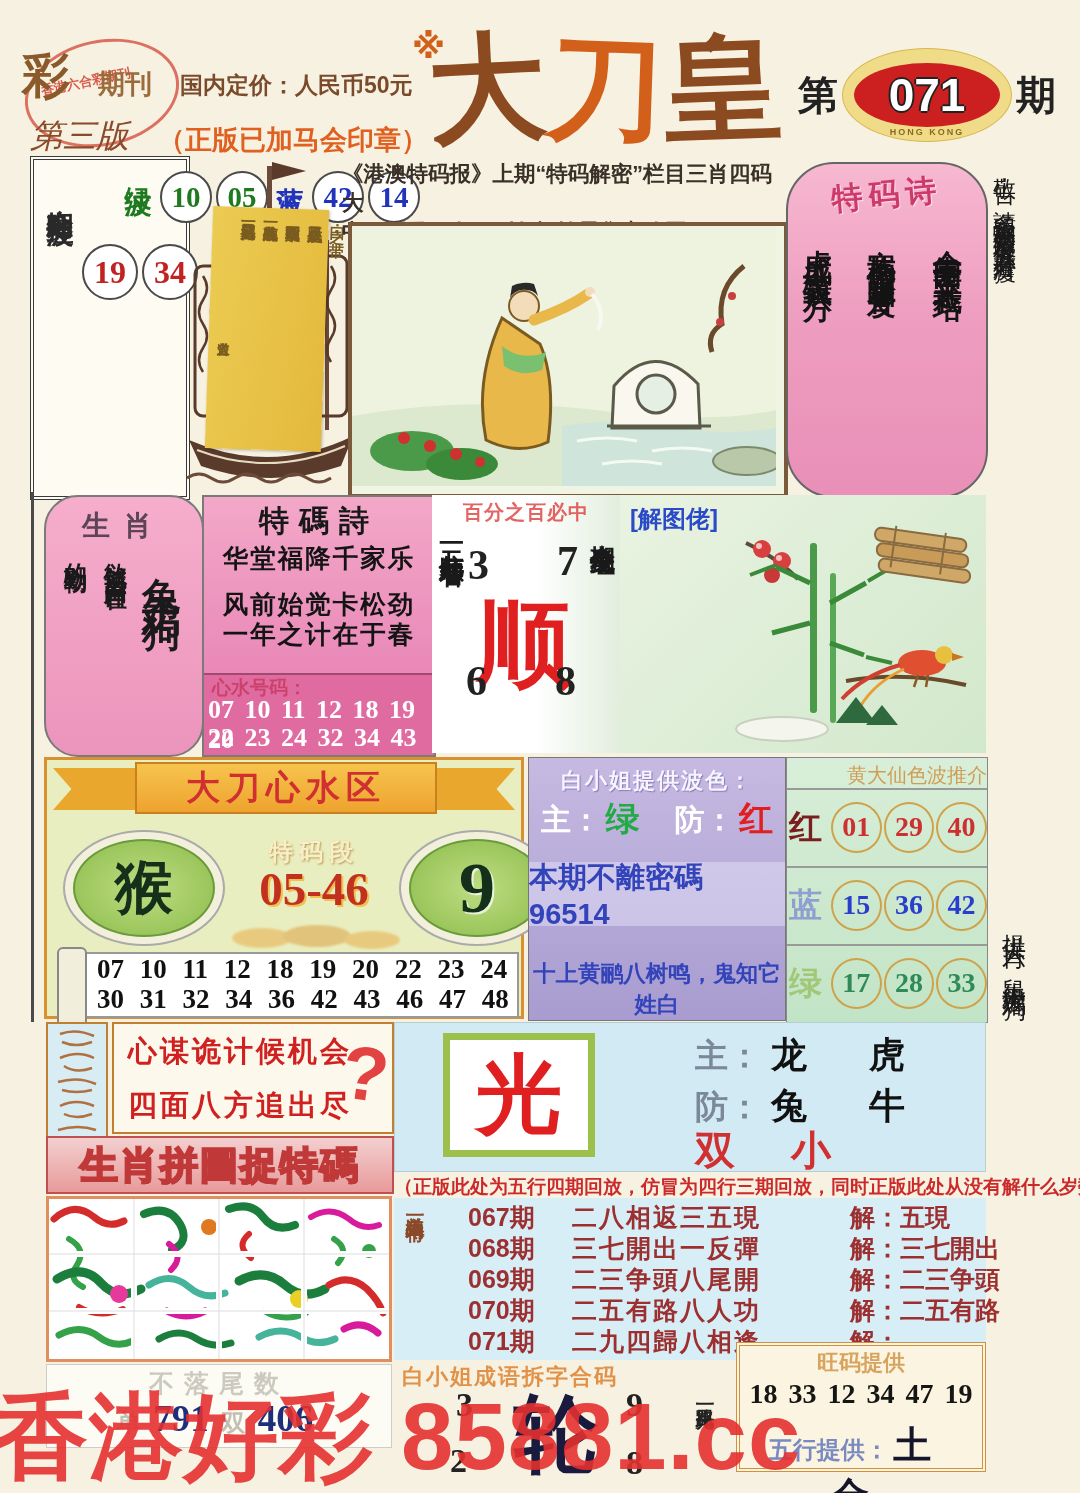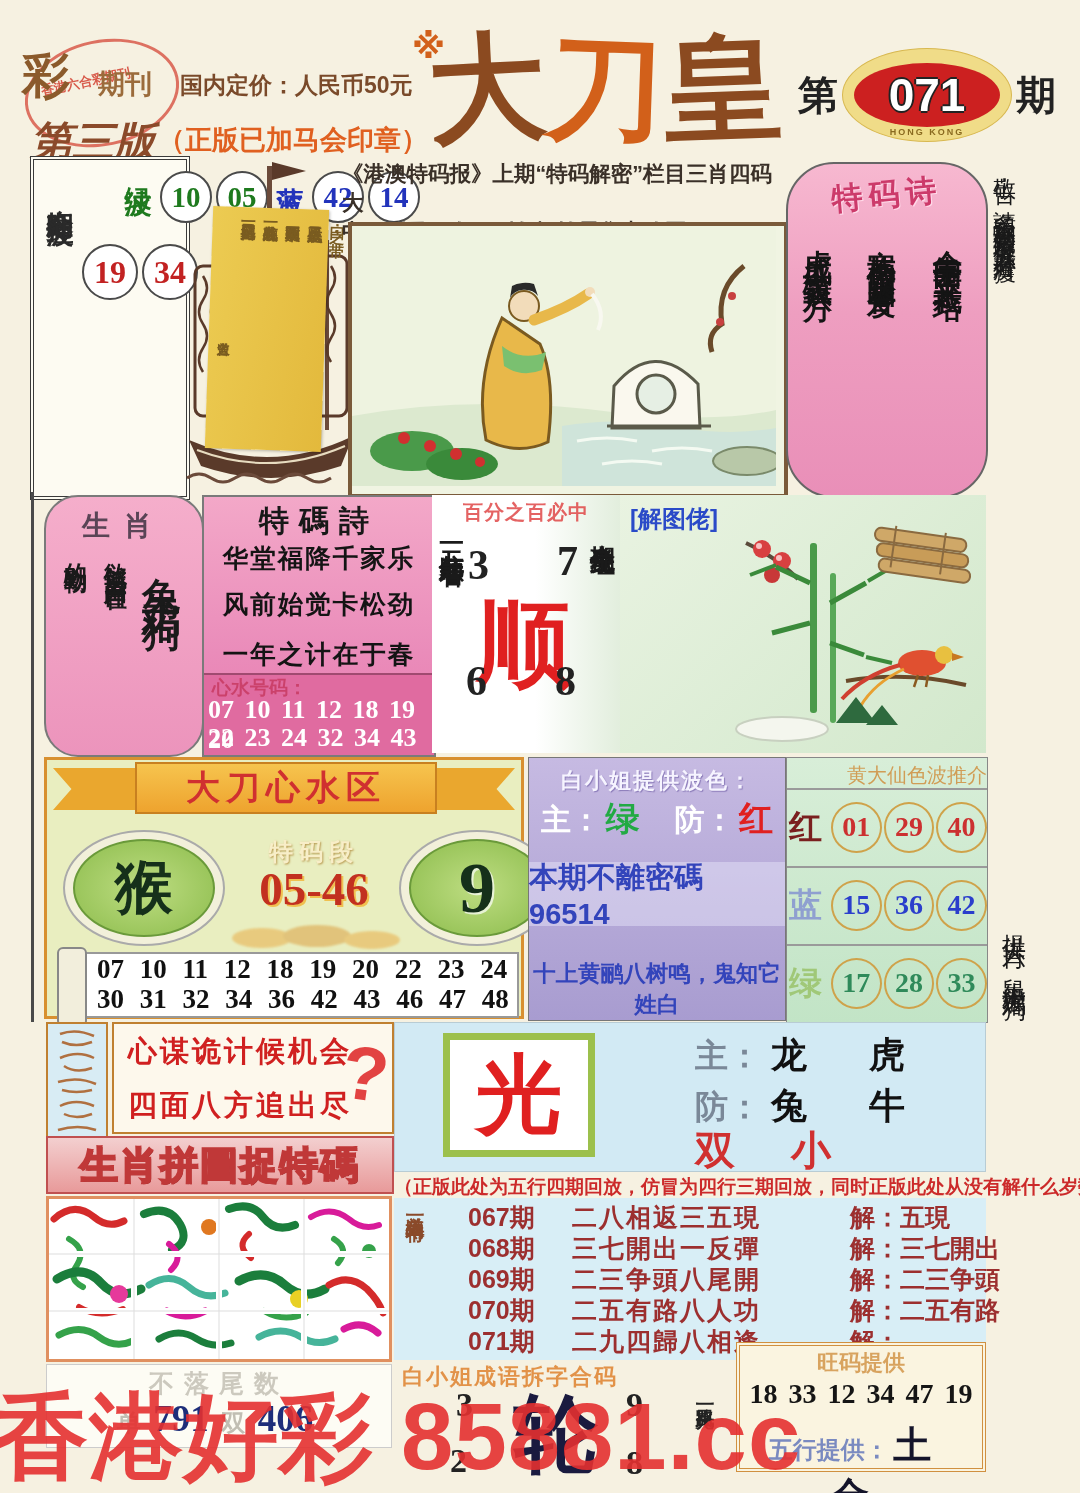--- a/index.html
+++ b/index.html
@@ -8,21 +8,21 @@
   .abs{position:absolute;}
   .v{writing-mode:vertical-rl;text-orientation:upright;}
   .serif{font-family:"Liberation Serif","DejaVu Serif",serif;}
   
   .stamp{left:24px;top:40px;width:150px;height:100px;border:3px solid #d85a4a;border-radius:50%;
          transform:rotate(-12deg);opacity:.85;}
   .stamp-text{left:40px;top:70px;width:120px;color:#d85a4a;font-size:13px;font-weight:bold;transform:rotate(-12deg);}
   .logo-char{left:22px;top:44px;font-size:48px;font-weight:bold;color:#8b5a2b;}
   .stamp-bold{left:98px;top:66px;font-size:27px;font-weight:bold;color:#9b6b3b;}
   .price{left:180px;top:70px;font-size:23px;font-weight:bold;color:#7a4a2a;}
-  .edition{left:30px;top:114px;font-size:42px;font-weight:bold;font-style:italic;color:#8b4a2a;}
+  .edition{left:30px;top:114px;font-size:33px;font-weight:normal;font-style:italic;color:#8b4a2a;}
   .seal-note{left:158px;top:122px;font-size:27px;font-weight:bold;color:#e06020;}
   .main-title{left:428px;top:10px;font-size:118px;font-weight:bold;font-family:"Liberation Serif","DejaVu Serif",serif;white-space:nowrap;}
   .main-title .t1{color:#8b4a20;display:inline-block;transform:rotate(-3deg);}
   .main-title .t2{color:#d2601a;display:inline-block;transform:rotate(2deg);}
   .main-title .t3{color:#8b4a20;display:inline-block;transform:rotate(-2deg);}
   .title-mark{left:412px;top:26px;font-size:34px;color:#d2601a;font-weight:bold;}
   .issue{left:798px;top:48px;display:flex;align-items:center;gap:4px;}
   .issue-ch{font-size:40px;font-weight:bold;color:#222;}
   .badge-outer{width:168px;height:92px;background:#f0dc88;border-radius:50%;position:relative;
                display:flex;align-items:center;justify-content:center;border:1px solid #d8b850;}
@@ -285,21 +285,21 @@
     <div class="sx-title">生肖</div>
     <div class="sx-animals v">兔牛鸡狗</div>
     <div class="sx-clue v" style="right:70px;">欲钱买自由自在</div>
     <div class="sx-clue v" style="right:110px;">的勤物</div>
   </div>
 
   <div class="abs poem2">
     <div class="p2-title">特碼詩</div>
     <div class="p2-line" style="top:44px;">华堂福降千家乐</div>
     <div class="p2-line" style="top:90px;">风前始觉卡松劲</div>
-    <div class="p2-line" style="top:140px;text-align:center;">一年之计在于春</div>
+    <div class="p2-line" style="top:120px;text-align:center;">一年之计在于春</div>
     <div class="p2-band">
       <div class="p2-xlabel">心水号码：</div>
       <div class="p2-nums" style="top:20px;">07 10 11 12 18 19 20</div>
       <div class="p2-nums" style="top:48px;">22 23 24 32 34 43 46</div>
     </div>
   </div>
 
   <div class="abs shun">
     <div class="shun-head">百分之百必中</div>
     <div class="shun-left v">一九二信顺着看</div>

